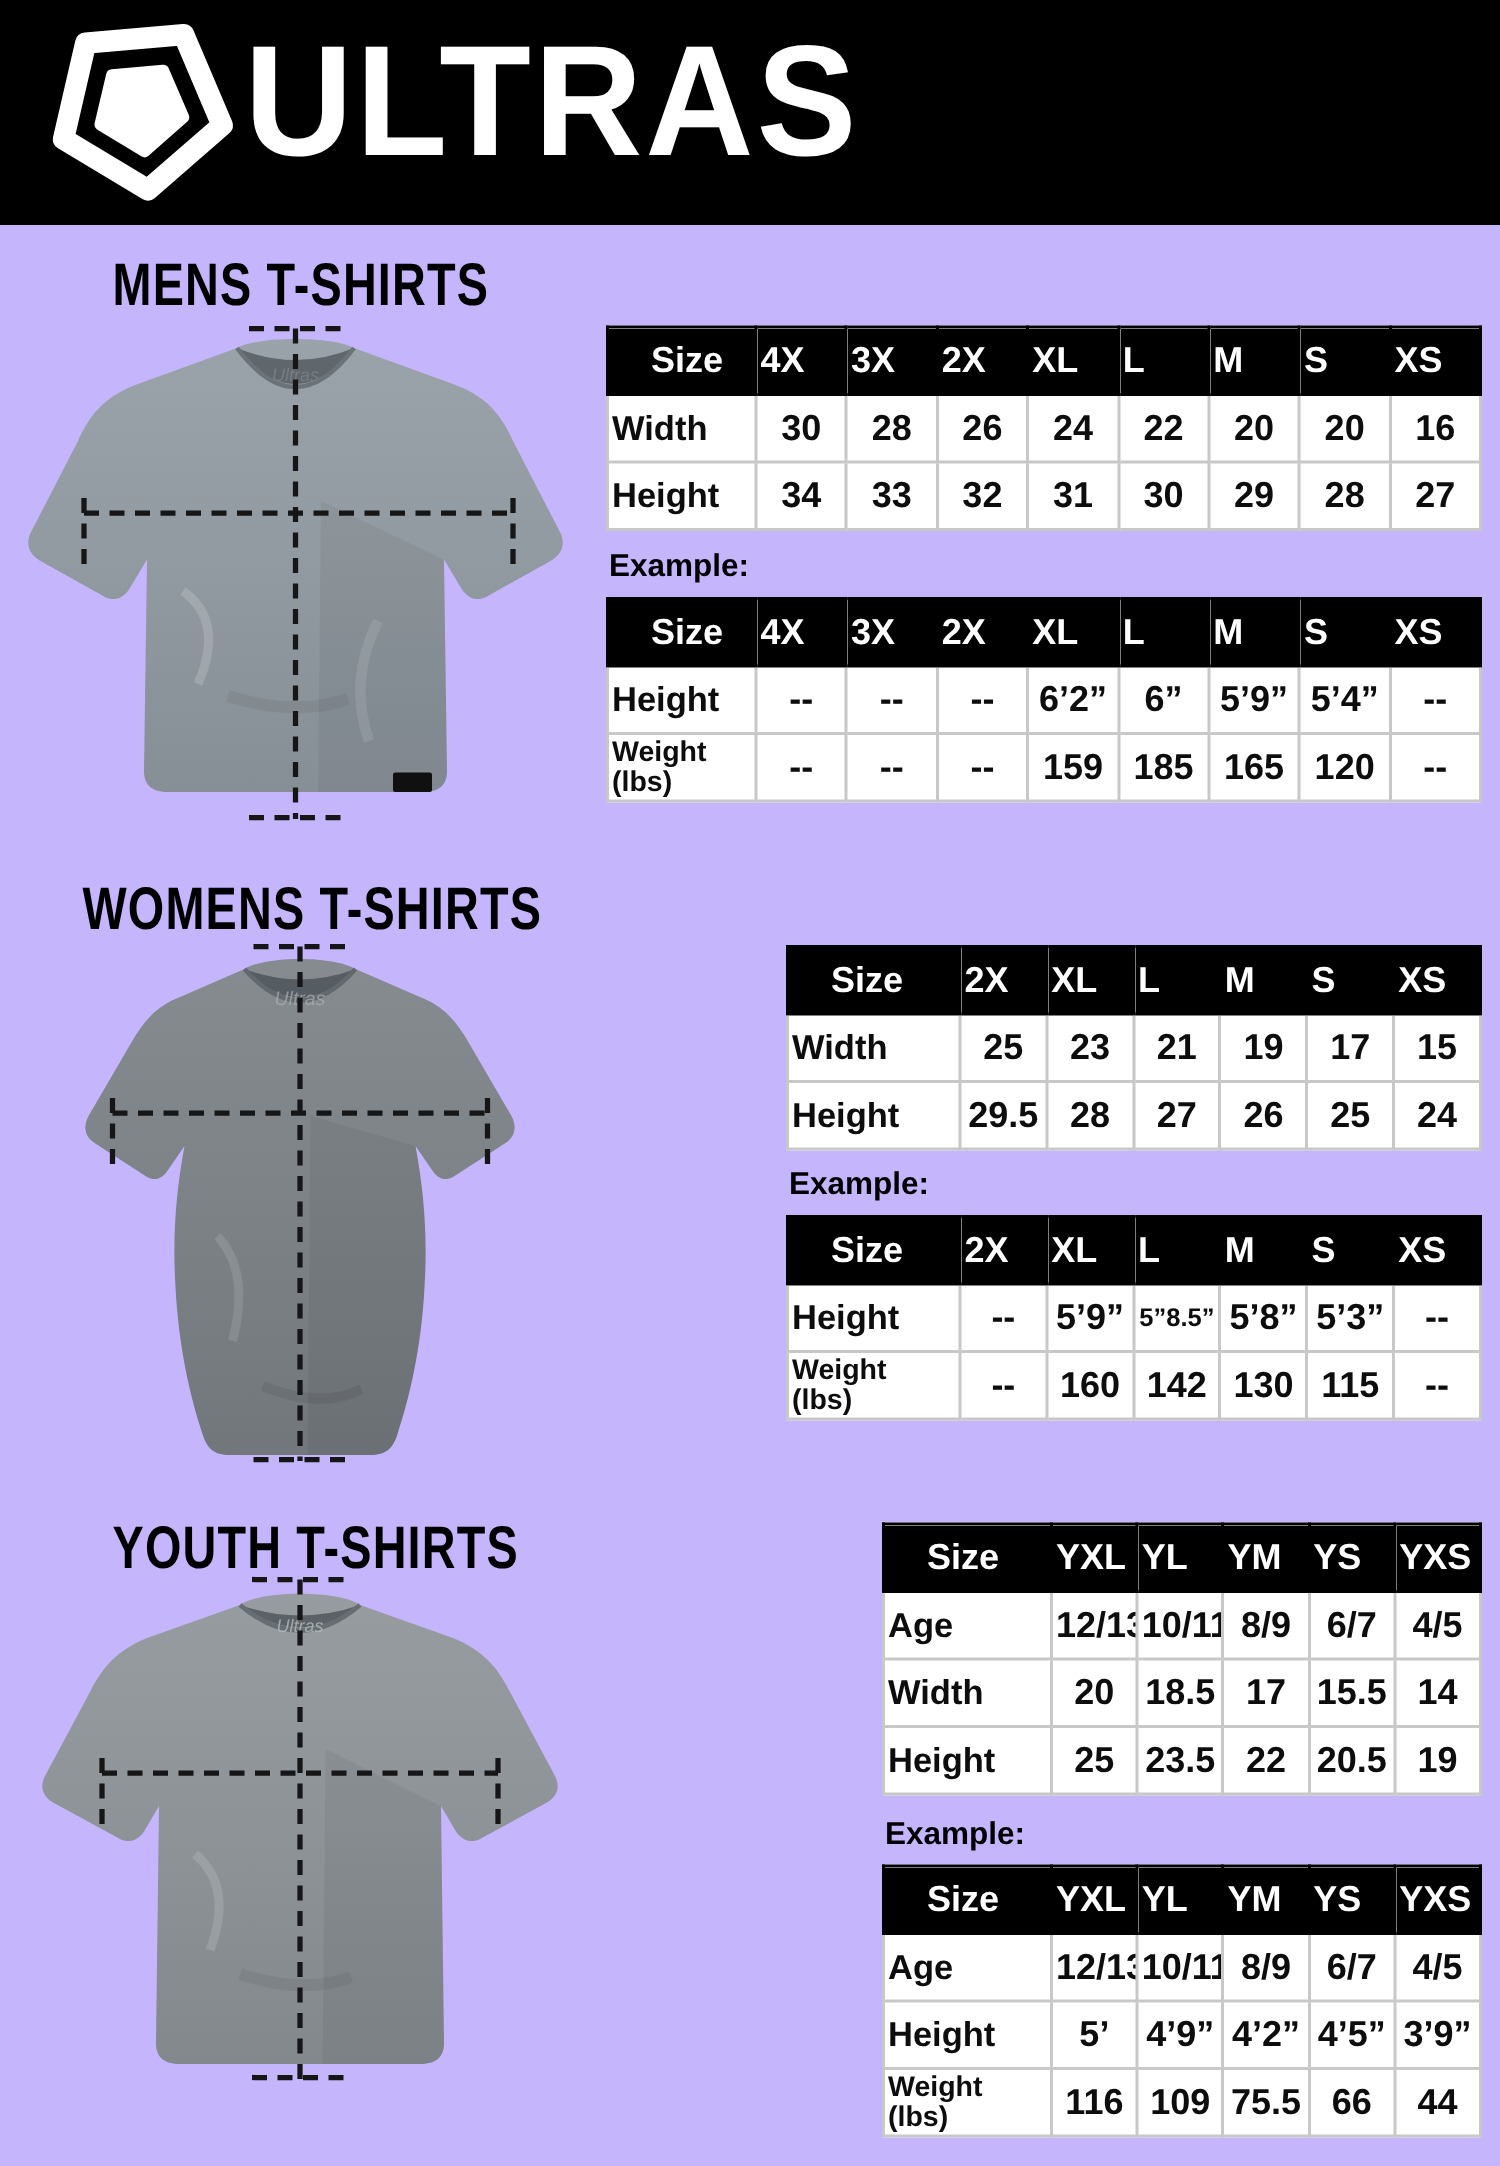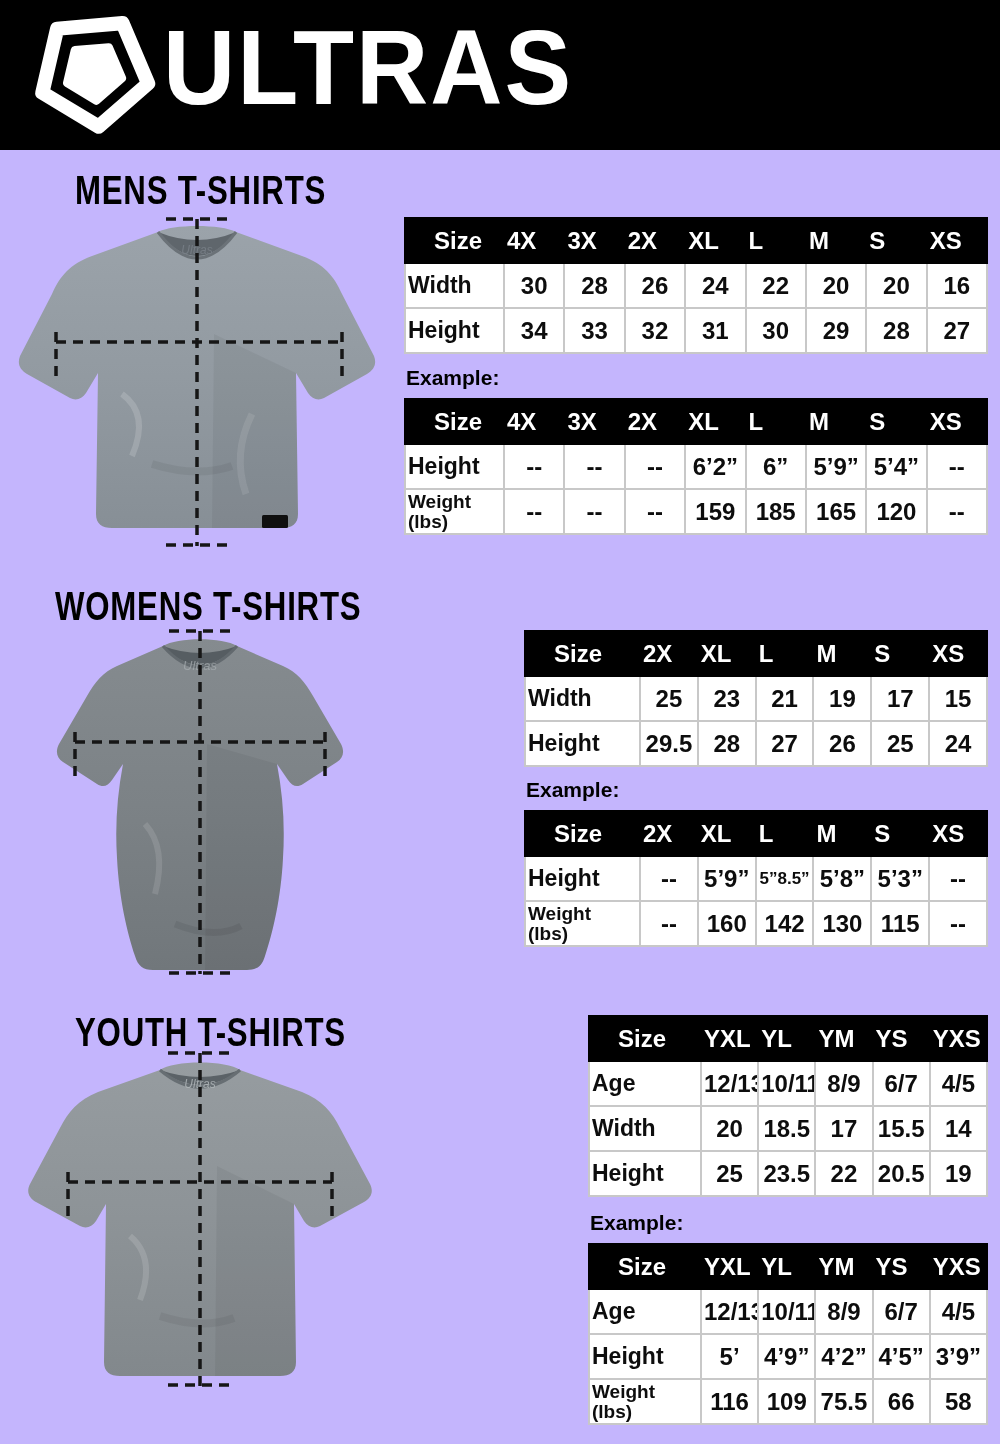--- a/index.html
+++ b/index.html
@@ -444,20 +444,20 @@
               <td>4’5”</td>
               <td>3’9”</td>
             </tr>
             <tr>
               <th class="row-label multiline">Weight
 (lbs)</th>
               <td>116</td>
               <td>109</td>
               <td>75.5</td>
               <td>66</td>
-              <td>58</td>
+              <td>44</td>
             </tr>
           </tbody>
         </table>
       </div>
   </section>
 
 </div>
 
 </body></html>

